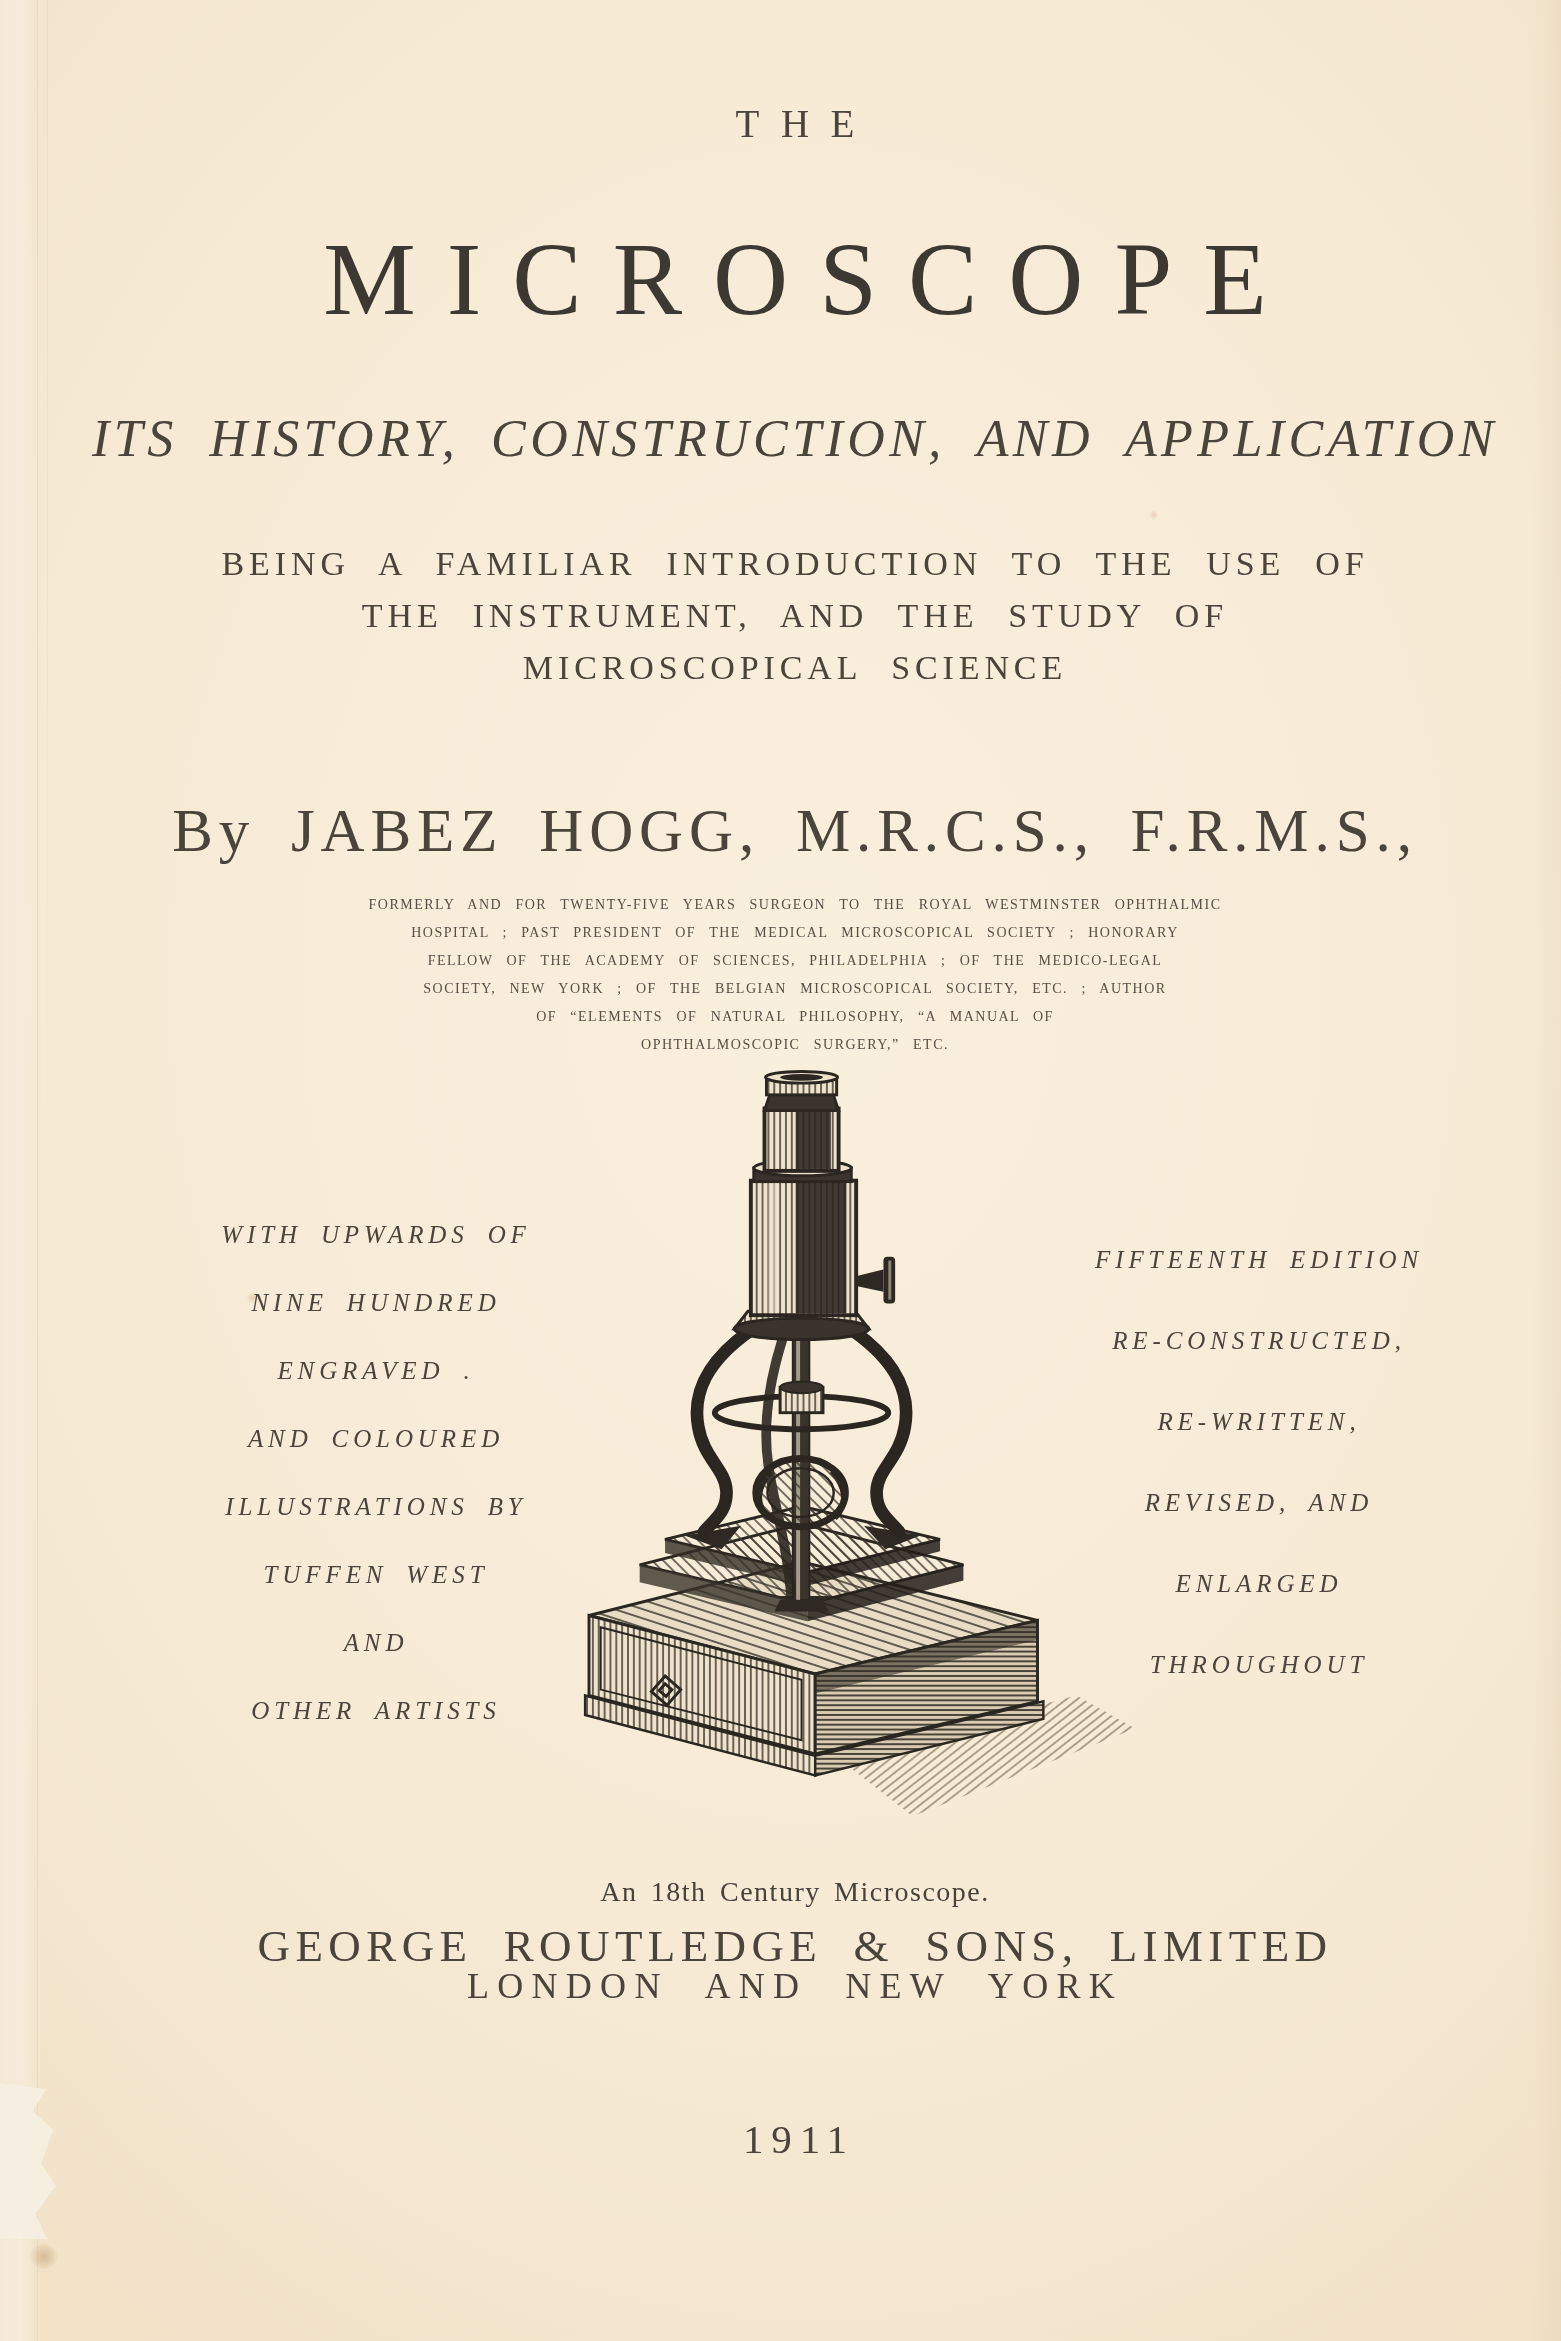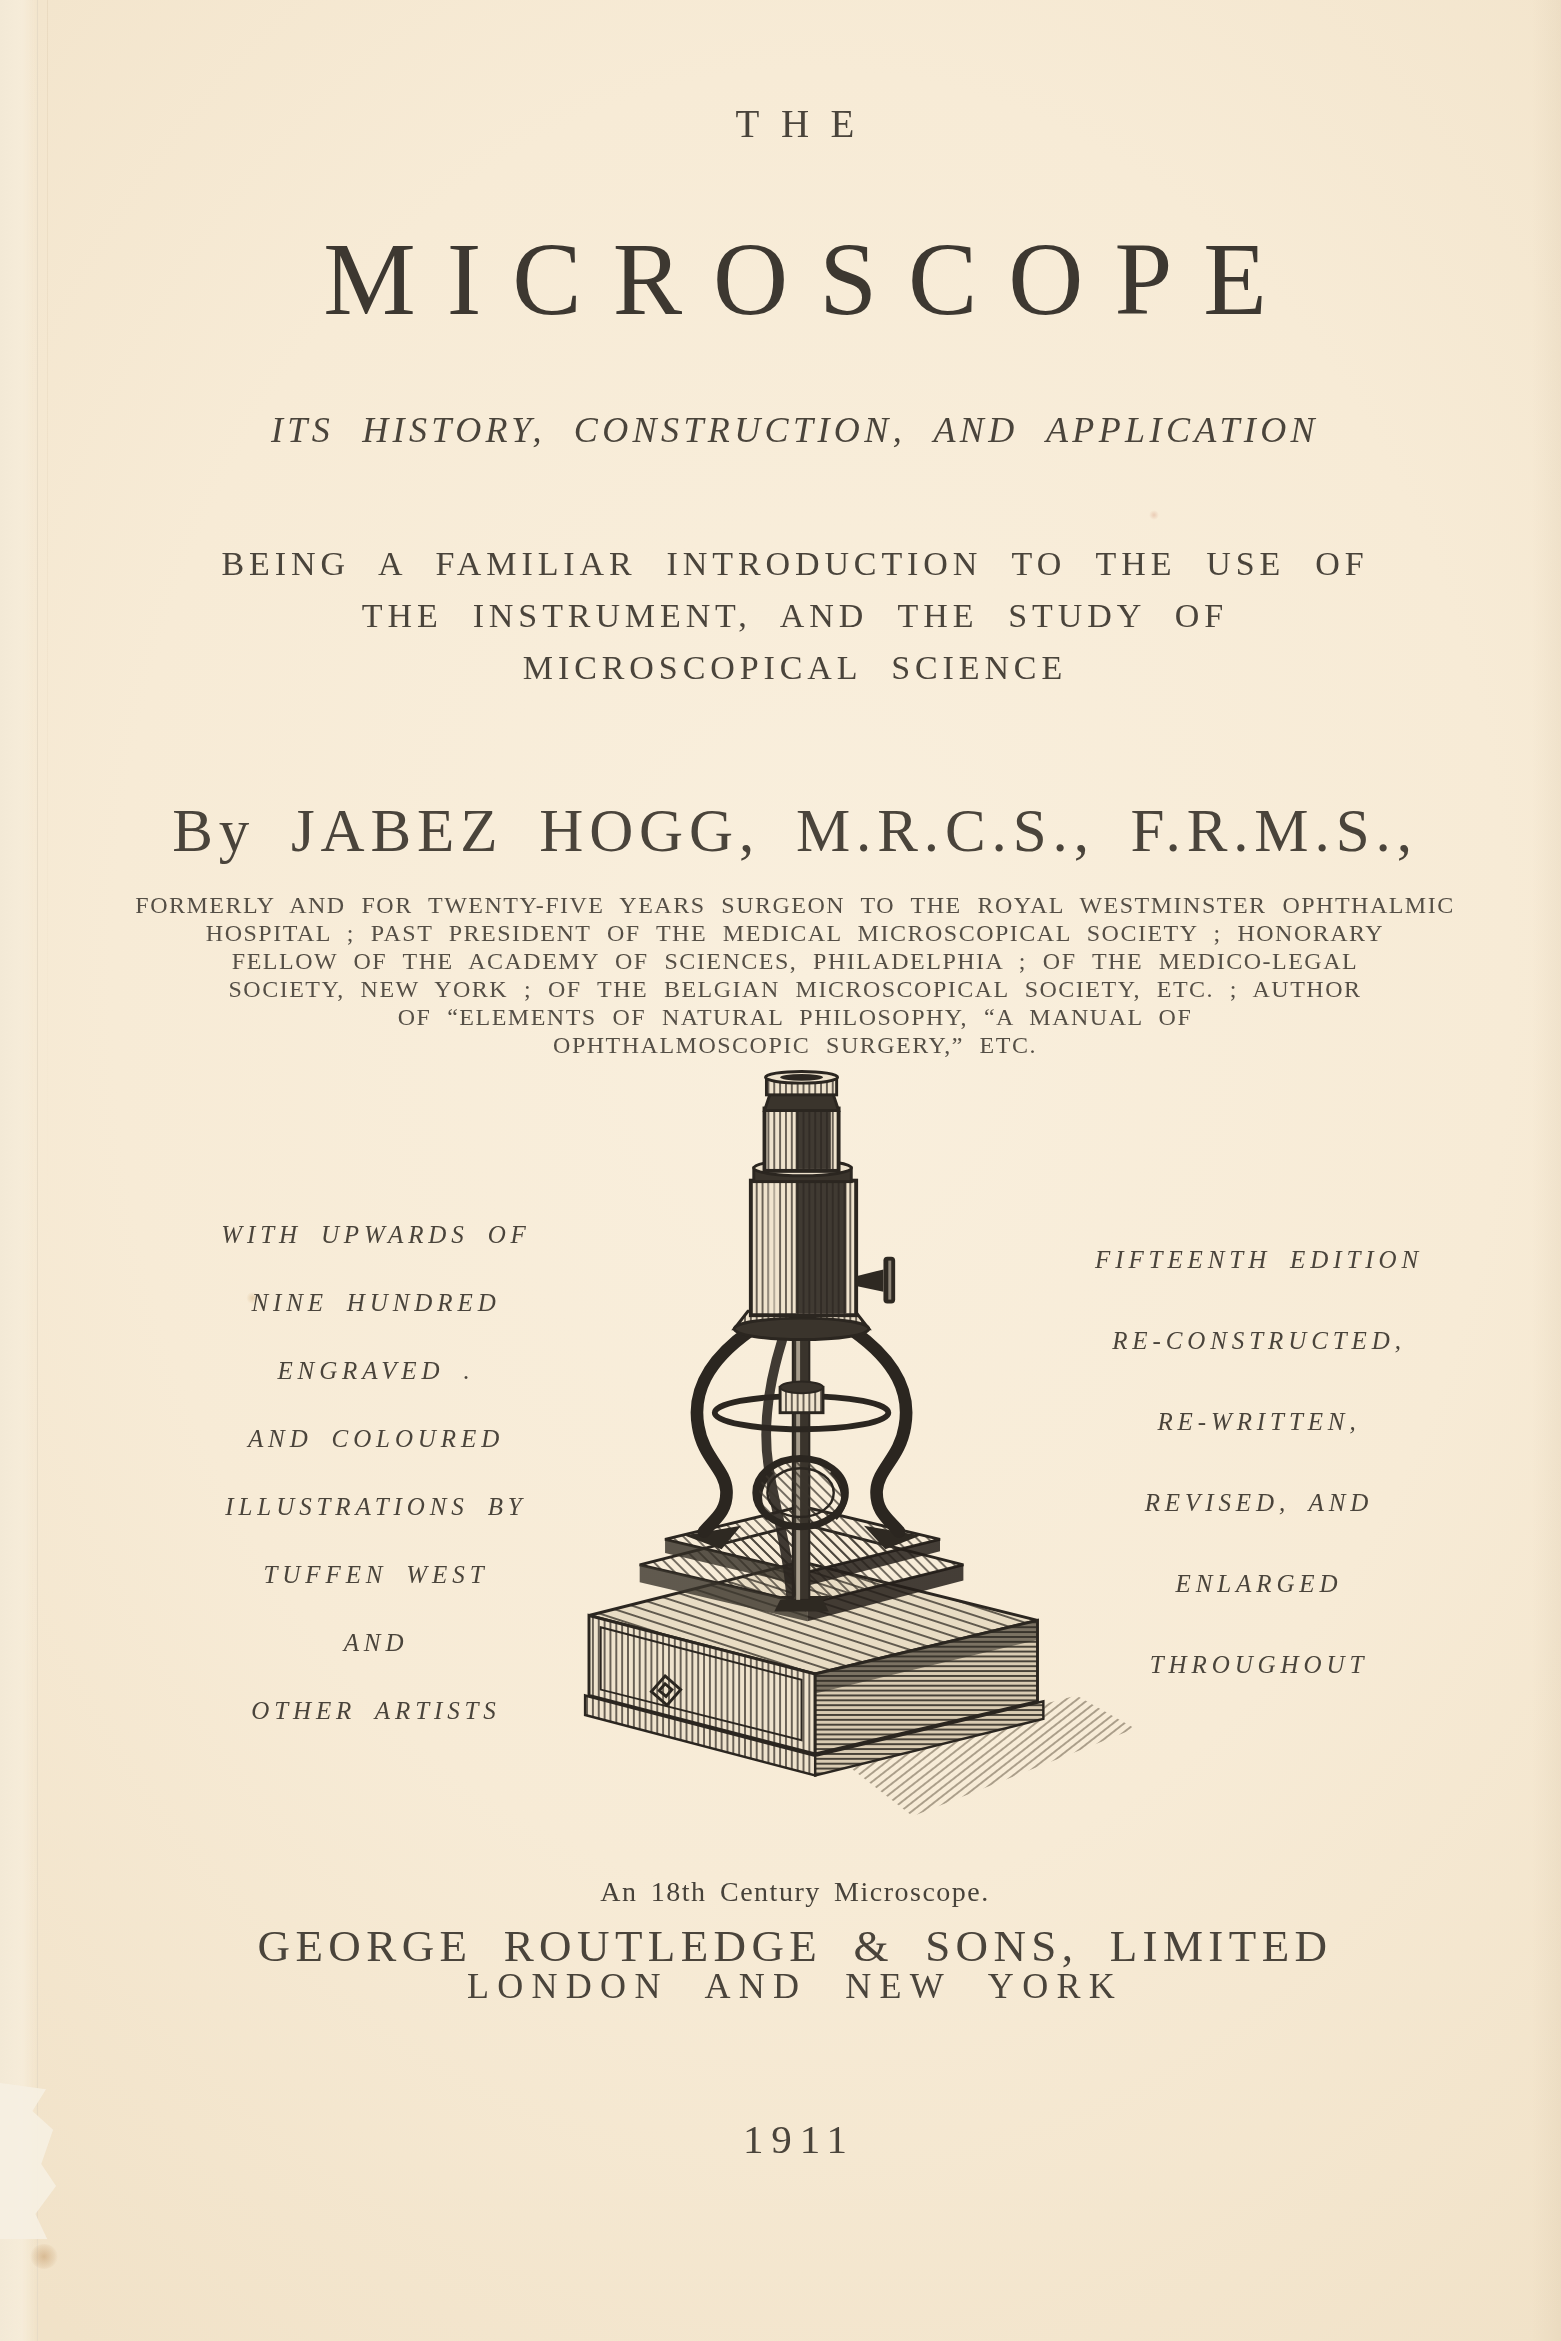--- a/index.html
+++ b/index.html
@@ -44,24 +44,24 @@
   .fox-c{left:1149px;top:510px;width:9.8px;height:9.8px;
     background:radial-gradient(circle,rgba(200,120,90,.28) 0%,rgba(200,120,90,0) 70%);}
   .right-shade{
     position:absolute;right:0;top:0;width:29px;height:100%;
     background:linear-gradient(270deg,rgba(160,130,90,.08),rgba(160,130,90,0));
   }
   
   .ctext{position:absolute;left:29px;width:1532px;text-align:center;}
   .half-title{top:101px;font-size:39px;letter-spacing:21.5px;padding-left:21.5px;color:var(--ink);}
   .main-title{top:219px;font-size:104px;letter-spacing:31px;padding-left:31px;color:var(--ink-dark);font-weight:400;}
-  .subtitle{top:409px;font-size:36px;font-style:italic;letter-spacing:4.4px;word-spacing:14.6px;color:var(--ink);}
+  .subtitle{top:409px;font-size:52px;font-style:italic;letter-spacing:4.4px;word-spacing:14.6px;color:var(--ink);}
   .tagline{top:514px;font-size:34px;letter-spacing:4.9px;word-spacing:16.6px;line-height:52px;color:var(--ink);margin-top:24px;}
   .byline{top:796px;font-size:61px;letter-spacing:5.9px;word-spacing:14.6px;color:var(--ink);}
-  .credentials{top:891px;font-size:24px;letter-spacing:1.5px;word-spacing:8.3px;line-height:28px;color:#554f46;}
+  .credentials{top:891px;font-size:14px;letter-spacing:1.5px;word-spacing:8.3px;line-height:28px;color:#554f46;}
   .side-note{position:absolute;width:478px;font-style:italic;font-size:25px;letter-spacing:4.9px;word-spacing:7.8px;text-align:center;color:var(--ink);}
   .left-note{left:137px;top:1201px;line-height:68px;}
   .right-note{left:1020px;top:1219px;line-height:81px;}
   .illus-caption{top:1876px;font-size:28px;letter-spacing:1.5px;word-spacing:4.9px;color:#47423a;}
   .imprint-cities{top:1965px;font-size:36px;letter-spacing:8.3px;word-spacing:20.5px;color:var(--ink);}
   .imprint-publisher{top:1920px;font-size:45px;letter-spacing:5.4px;word-spacing:14.6px;color:var(--ink);}
   .imprint-year{top:2115px;font-size:41px;letter-spacing:7.8px;padding-left:7.8px;color:var(--ink);}
   
   .illustration{position:absolute;left:550px;top:1069px;width:585px;height:781px;}
 </style>

